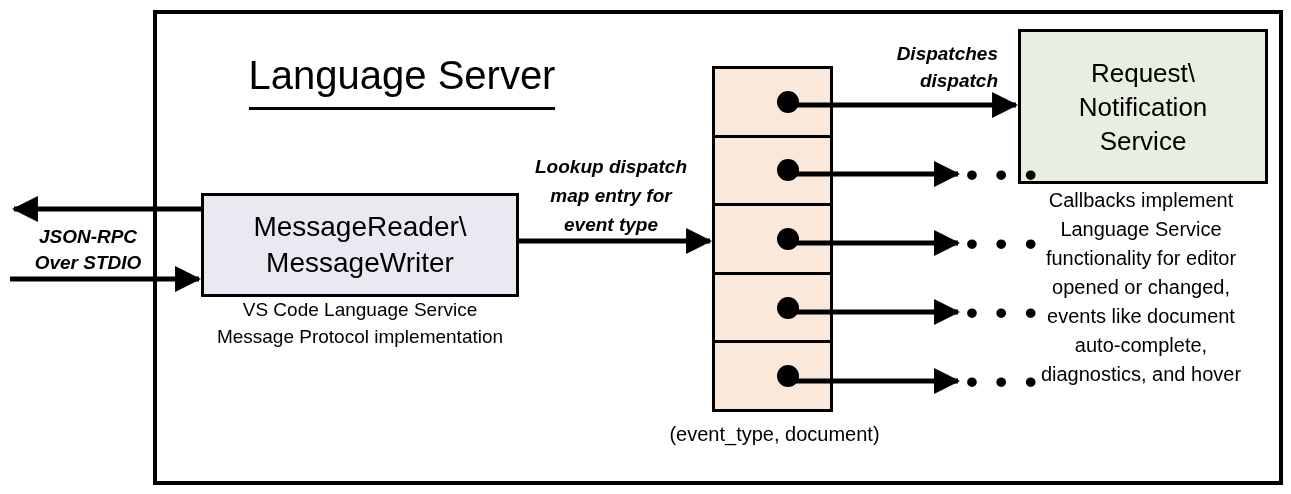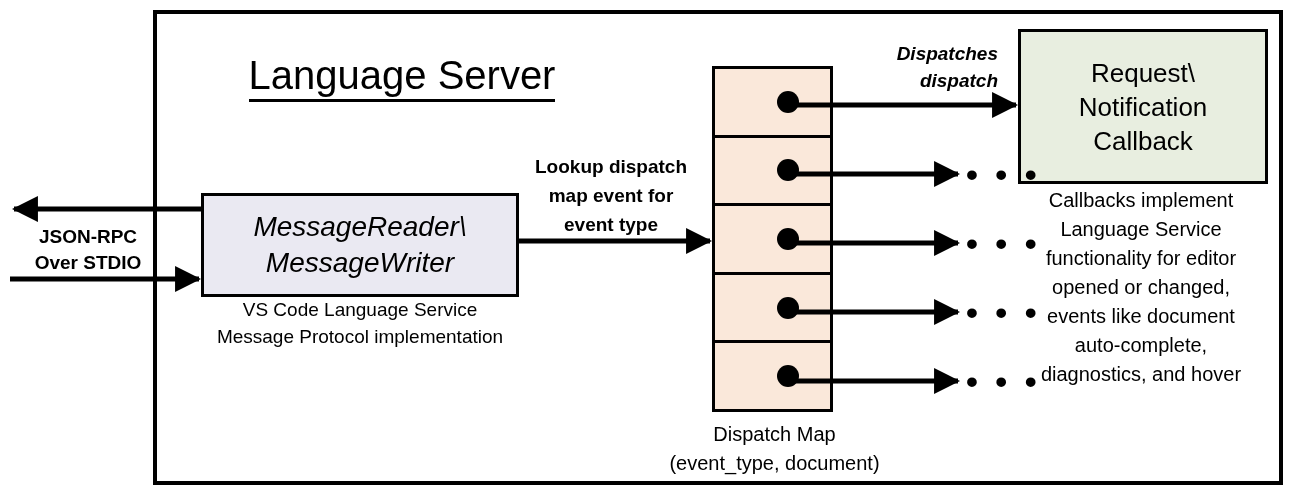--- a/index.html
+++ b/index.html
@@ -35,69 +35,70 @@
     top: 52px;
     width: 340px;
     text-align: center;
     font-size: 40px;
     line-height: 46px;
     letter-spacing: 0px;
     white-space: nowrap;
   }
   #server-title .ul {
     border-bottom: 3px solid #000;
-    padding-bottom: 2px;
+    padding-bottom: 10px;
   }
 
   
   #reader-box {
     left: 201px;
     top: 193px;
     width: 318px;
     height: 104px;
     background: #eae9f2;
     border: 3px solid #000;
     box-sizing: border-box;
     display: flex;
     flex-direction: column;
     align-items: center;
     justify-content: center;
     font-size: 28px;
     line-height: 36px;
     text-align: center;
-    font-style: italic;
   }
   #reader-caption {
     left: 185px;
     top: 296px;
     width: 350px;
     text-align: center;
     font-size: 19px;
     line-height: 27px;
   }
 
   
   #jsonrpc-label {
     left: 18px;
     top: 224px;
     width: 140px;
     text-align: center;
     font-size: 19px;
     line-height: 26px;
+    font-style: italic;
     font-weight: 600;
   }
 
   
   #lookup-label {
     left: 520px;
     top: 152px;
     width: 182px;
     text-align: center;
     font-size: 19px;
     line-height: 29px;
+    font-style: italic;
     font-weight: 600;
   }
 
   
   #dispatch-msg-label {
     left: 838px;
     top: 40px;
     width: 160px;
     text-align: right;
     font-size: 19px;
@@ -209,21 +210,21 @@
     <div>MessageReader\</div>
     <div>MessageWriter</div>
   </div>
   <div class="abs" id="reader-caption">
     <div>VS Code Language Service</div>
     <div>Message Protocol implementation</div>
   </div>
 
   <div class="abs" id="lookup-label">
     <div>Lookup dispatch</div>
-    <div>map event for</div>
+    <div>map entry for</div>
     <div>event type</div>
   </div>
 
   <div class="abs" id="dispatch-map">
     <div class="map-row">
         <span class="map-dot"></span>
       </div>
     <div class="map-row">
         <span class="map-dot"></span>
       </div>
@@ -231,33 +232,32 @@
         <span class="map-dot"></span>
       </div>
     <div class="map-row">
         <span class="map-dot"></span>
       </div>
     <div class="map-row">
         <span class="map-dot"></span>
       </div>
   </div>
   <div class="abs" id="dispatch-caption">
-    <div>Dispatch Map</div>
     <div>(event_type, document)</div>
   </div>
 
   <div class="abs" id="dispatch-msg-label">
     <div>Dispatches</div>
     <div>dispatch</div>
   </div>
 
   <div class="abs" id="callback-box">
     <div>Request\</div>
     <div>Notification</div>
-    <div>Callback</div>
+    <div>Service</div>
   </div>
   <div class="abs" id="callback-caption">
     <div>Callbacks implement</div>
     <div>Language Service</div>
     <div>functionality for editor</div>
     <div>opened or changed,</div>
     <div>events like document</div>
     <div>auto-complete,</div>
     <div>diagnostics, and hover</div>
   </div>

